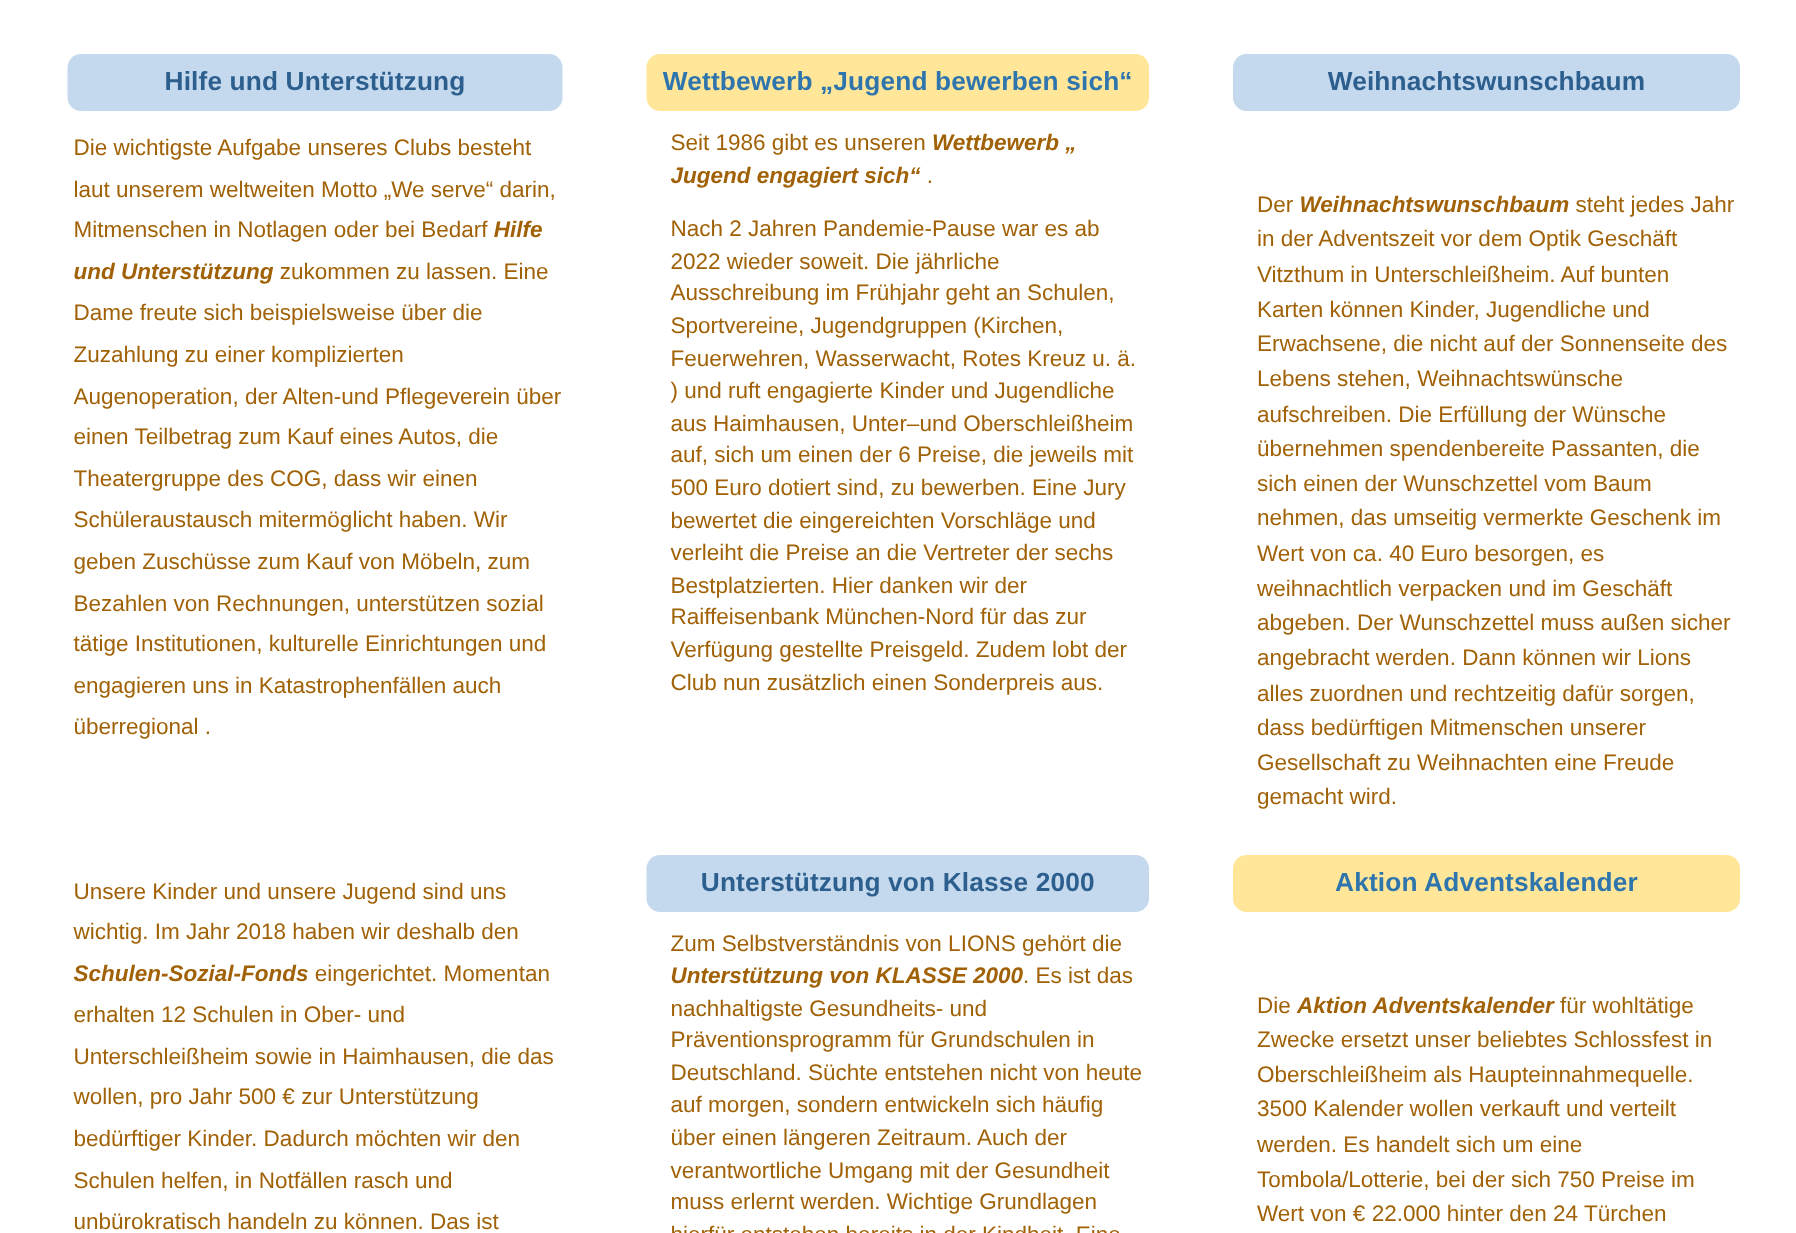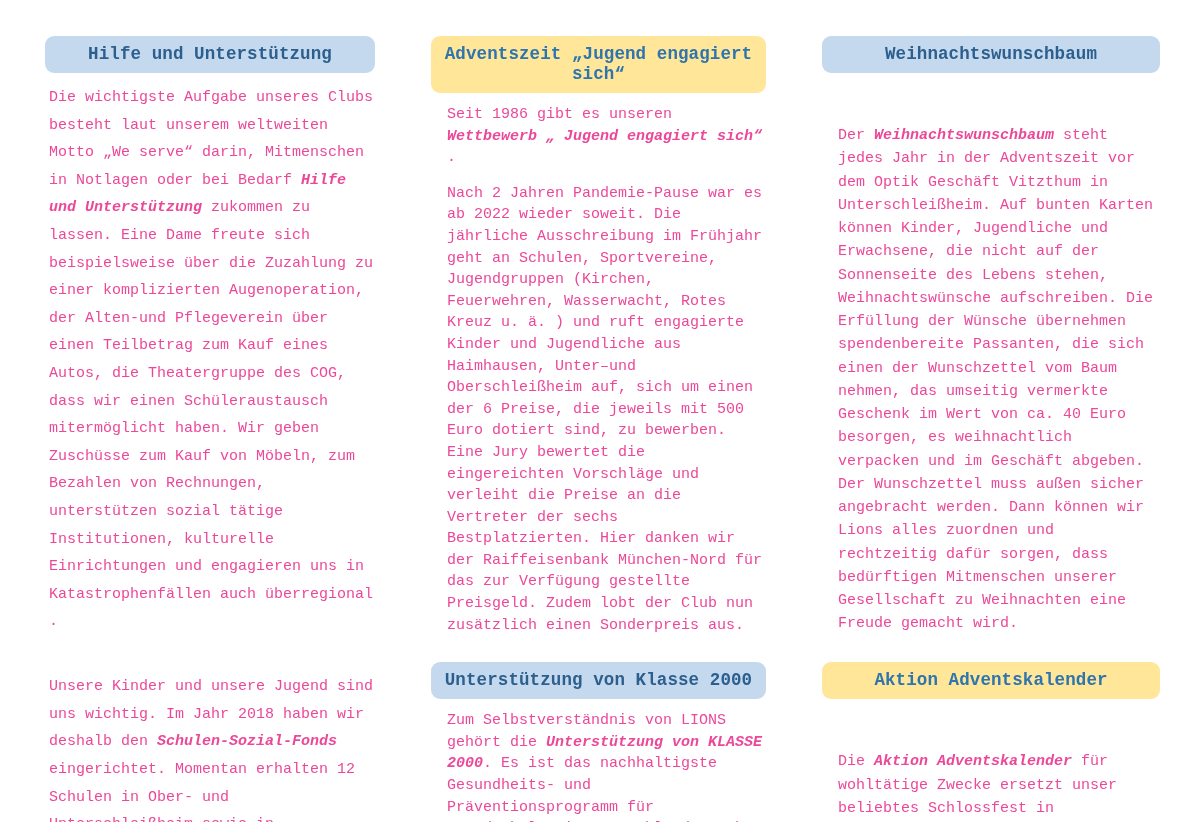--- a/index.html
+++ b/index.html
@@ -8,42 +8,41 @@
     background: #ffffff;
     font-family: "Liberation Sans", sans-serif;
   }
   .page {
     width: 1197px;
     height: 822px;
     background: #ffffff;
     overflow: hidden;
     box-sizing: border-box;
     padding: 36px 36px 0 45px;
-    font-family: Liberation Mono, monospace;
   }
   .grid {
     display: grid;
     grid-template-columns: 330px 335px 338px;
     column-gap: 56px;
     row-gap: 26px;
   }
   .section { display: flex; flex-direction: column; }
   .section-header {
     border-radius: 9px;
     text-align: center;
     font-weight: 700;
     font-size: 17.5px;
     padding: 8px 6px 9px 6px;
     letter-spacing: 0.1px;
   }
   .section-header.blue   { background: #c5d9ee; color: #2c5f8e; }
   .section-header.yellow { background: #ffe699; color: #2e74ad; }
   .section-body {
     padding: 11px 0 0 6px;
-    color: #ec4899;
+    color: #a16207;
     font-size: 15px;
     text-align: left;
   }
   .section-body p { margin: 0 0 14px 0; }
   .section-body p:last-child { margin-bottom: 0; }
   
   .section:nth-child(3n+1) .section-body { line-height: 1.84; padding-left: 4px; }
   .section:nth-child(3n+2) .section-body { line-height: 1.44; padding-left: 16px; }
   .section:nth-child(3n)   .section-body { line-height: 1.55; padding-left: 16px; margin-top: 40px; }
   .em { font-weight: 700; font-style: italic; }
@@ -56,21 +55,21 @@
       <section class="section">
     <div class="section-header blue">
       <span>Hilfe und Unterstützung</span>
     </div>
     <div class="section-body">
           <p><span>Die wichtigste Aufgabe unseres Clubs  besteht laut unserem weltweiten Motto „We serve“ darin, Mitmenschen in Notlagen oder bei Bedarf </span><span class="em">Hilfe und Unterstützung</span><span>  zukommen zu lassen. Eine Dame freute sich beispielsweise über die Zuzahlung zu einer komplizierten Augenoperation, der Alten-und Pflegeverein über einen Teilbetrag zum Kauf eines Autos, die Theatergruppe des COG, dass wir einen Schüleraustausch mitermöglicht haben. Wir geben Zuschüsse zum Kauf von Möbeln, zum  Bezahlen von Rechnungen, unterstützen sozial tätige Institutionen, kulturelle Einrichtungen und engagieren uns  in Katastrophenfällen auch überregional .</span></p>
         </div>
   </section>
       <section class="section">
     <div class="section-header yellow">
-      <span>Adventszeit „Jugend engagiert sich“</span>
+      <span>Wettbewerb „Jugend bewerben sich“</span>
     </div>
     <div class="section-body">
           <p><span>Seit  1986 gibt es unseren </span><span class="em">Wettbewerb „ Jugend engagiert sich“</span><span> .</span></p>
           <p><span>Nach 2 Jahren Pandemie-Pause war es ab 2022 wieder soweit.  Die jährliche Ausschreibung  im Frühjahr geht an Schulen, Sportvereine, Jugendgruppen (Kirchen, Feuerwehren, Wasserwacht, Rotes Kreuz u. ä. ) und ruft engagierte Kinder und Jugendliche aus Haimhausen, Unter–und Oberschleißheim auf, sich um einen der 6 Preise, die jeweils mit 500 Euro dotiert sind, zu bewerben.  Eine Jury bewertet die eingereichten Vorschläge und verleiht die Preise an die Vertreter der sechs Bestplatzierten. Hier danken wir der Raiffeisenbank München-Nord für das zur Verfügung gestellte Preisgeld. Zudem lobt der Club nun  zusätzlich einen Sonderpreis aus.</span></p>
         </div>
   </section>
       <section class="section">
     <div class="section-header blue">
       <span>Weihnachtswunschbaum</span>
     </div>

